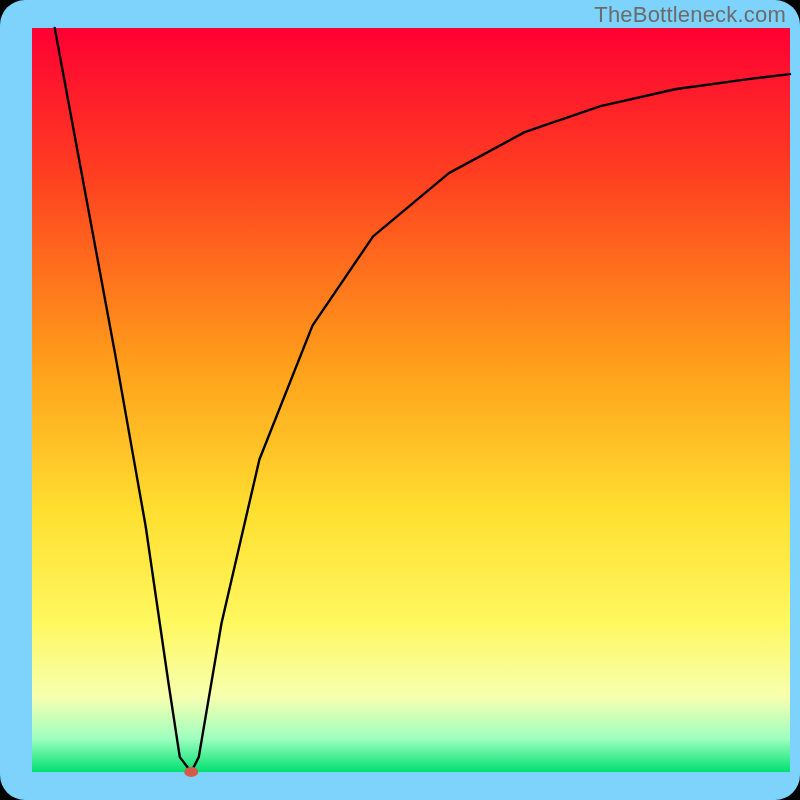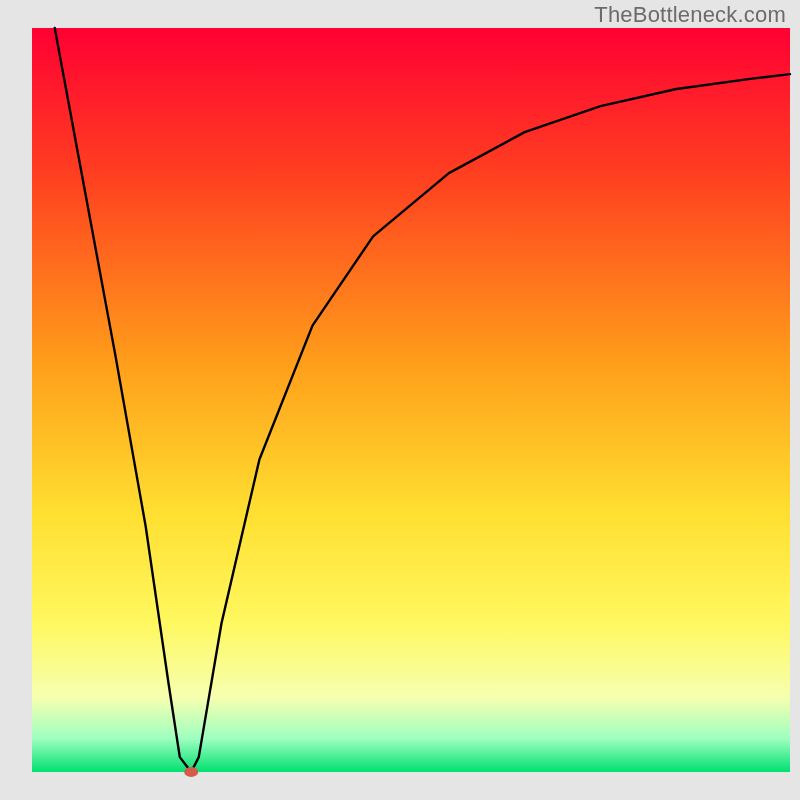--- a/index.html
+++ b/index.html
@@ -8,21 +8,22 @@
     width: 800px;
     height: 800px;
     overflow: hidden;
     background: #000;
     font-family: Arial, Helvetica, sans-serif;
   }
   .frame {
     position: relative;
     width: 800px;
     height: 800px;
-    background: #e5e5e5;
+    background: #7dd3fc;
+    border-radius: 25px;
   }
   .watermark {
     position: absolute;
     top: 2px;
     right: 14px;
     color: #6b6b6b;
     font-size: 22px;
     font-weight: 500;
     letter-spacing: 0.2px;
     user-select: none;

